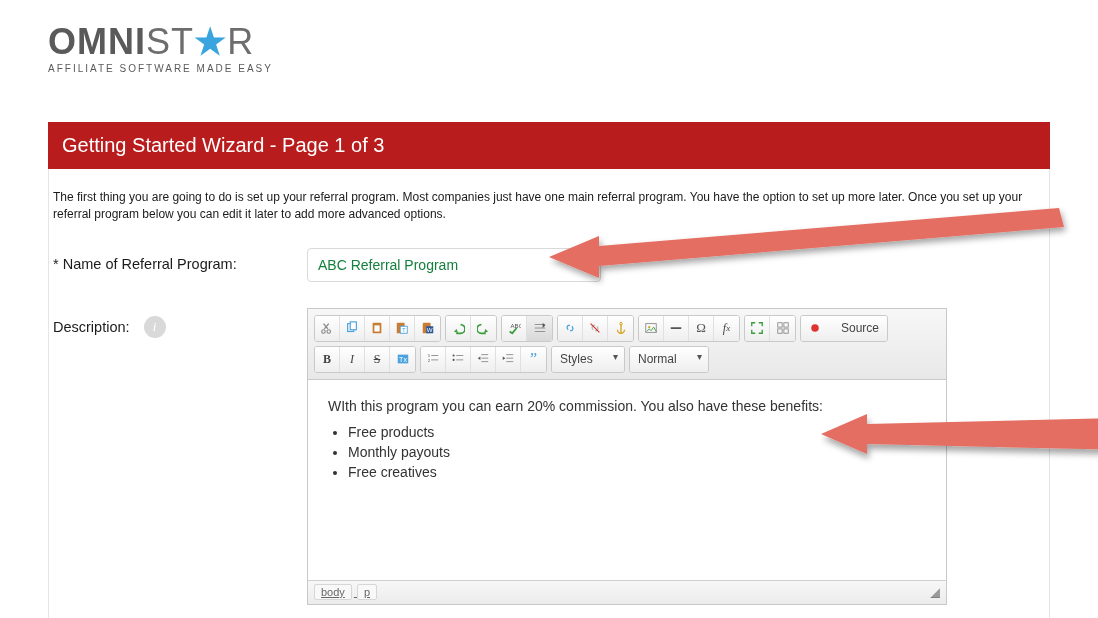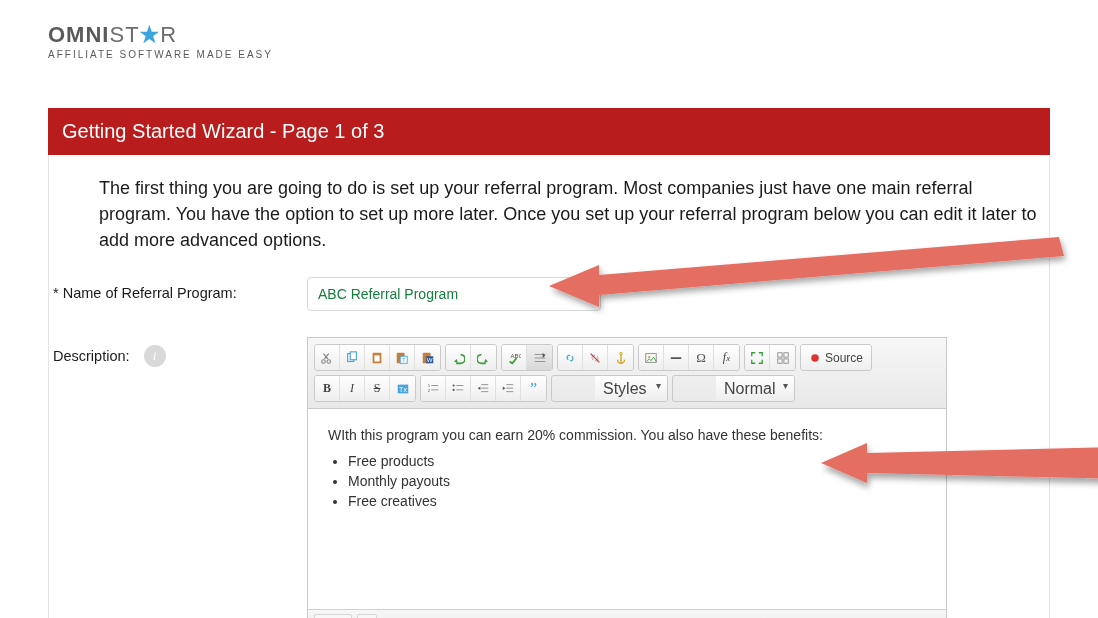--- a/index.html
+++ b/index.html
@@ -1,52 +1,52 @@
 <!DOCTYPE html>
 <html><head>
 <meta charset="utf-8">
 <style>
   * { box-sizing: border-box; }
   html, body { margin: 0; padding: 0; font-family: "Helvetica Neue", Helvetica, Arial, sans-serif; color: #333; background: #fff; }
   .page { width: 1098px; }
 
   
   .logo-wrap { padding: 24px 0 10px 48px; }
-  .logo-text { font-size: 22px; font-weight: 400; letter-spacing: 1px; color: #6d6d6d; display: inline-block; line-height: 1; }
+  .logo-text { font-size: 36px; font-weight: 400; letter-spacing: 1px; color: #6d6d6d; display: inline-block; line-height: 1; }
   .logo-text .bold { font-weight: 700; color: #5a5a5a; }
   .logo-text .star { color: #3aa4de; font-weight: 700; }
   .logo-tag  { font-size: 10px; letter-spacing: 2px; color: #5a5a5a; margin-top: 3px; }
 
   
   .titlebar { margin: 38px 48px 0 48px; background: #b91c1c; color: #fff; font-size: 20px; padding: 12px 14px; }
 
   
   .panel { margin: 0 48px; border: 1px solid #e5e5e5; border-top: none; padding: 20px 0 0 0; }
-  .intro { font-size: 18px; line-height: 1.45; color: #1b1b1b; padding: 0 4px 18px 4px; margin-left: 46px; }
+  .intro { font-size: 12px; line-height: 1.45; color: #1b1b1b; padding: 0 4px 18px 4px; }
 
   
   .row { display: flex; align-items: flex-start; padding: 6px 4px 20px 4px; position: relative; }
   .label-col { width: 254px; font-size: 14.5px; color: #1b1b1b; padding-top: 8px; display: flex; align-items: center; }
   .info-badge { width: 22px; height: 22px; border-radius: 50%; background: #d9d9d9; color: #fff; font-style: italic; font-family: serif; font-size: 13px; display: inline-flex; align-items: center; justify-content: center; margin-left: 14px; }
 
   .text-input { width: 294px; height: 34px; border: 1px solid #d9d9d9; border-radius: 4px; padding: 0 10px; font-size: 14px; color: #15803d; outline: none; }
 
   
   .editor-wrap { border: 1px solid #c9c9c9; width: 640px; }
   .toolbar { background: linear-gradient(#f7f7f7, #e8e8e8); padding: 6px; border-bottom: 1px solid #c9c9c9; }
   .tb-row { display: flex; flex-wrap: wrap; gap: 4px; margin-bottom: 4px; }
   .tb-row:last-child { margin-bottom: 0; }
   .tb-group { display: flex; border: 1px solid #c9c9c9; border-radius: 3px; background: #fff; overflow: hidden; }
   .tb-btn { width: 25px; height: 25px; display: flex; align-items: center; justify-content: center; background: linear-gradient(#ffffff, #eeeeee); border: none; border-right: 1px solid #e0e0e0; font-size: 12px; color: #444; cursor: pointer; padding: 0; }
   .tb-btn:last-child { border-right: none; }
   .tb-btn svg { pointer-events: none; }
-  .tb-select { height: 25px; border: none; background: linear-gradient(#ffffff, #eeeeee); font-size: 16px; padding: 0 18px 0 8px; color: #444; cursor: pointer; appearance: none; position: relative; margin-left: 43px; }
+  .tb-select { height: 25px; border: none; background: linear-gradient(#ffffff, #eeeeee); font-size: 12px; padding: 0 18px 0 8px; color: #444; cursor: pointer; appearance: none; position: relative; }
   .sel-wrap { position: relative; display: inline-flex; border: 1px solid #c9c9c9; border-radius: 3px; overflow: hidden; }
   .sel-wrap::after { content: "\25BE"; position: absolute; right: 6px; top: 4px; font-size: 10px; color: #555; pointer-events: none; }
-  .src-btn { display: inline-flex; align-items: center; gap: 4px; padding: 0 8px; width: auto; }
+  .src-btn { display: inline-flex; align-items: center; gap: 20px; padding: 0 8px; width: auto; }
 
   .editor-body { background: #fff; min-height: 200px; padding: 18px 20px 30px 20px; font-size: 14px; color: #333; }
   .editor-body p { margin: 0 0 10px 0; }
   .editor-body ul { margin: 4px 0 0 20px; padding: 0; }
   .editor-body li { list-style: disc; margin: 4px 0; font-size: 14px; }
 
   .editor-status { background: linear-gradient(#f7f7f7, #ececec); border-top: 1px solid #d0d0d0; height: 24px; display: flex; align-items: center; justify-content: space-between; padding: 0 6px; font-size: 11px; color: #666; text-decoration: underline; }
   .path-seg { background: #f8f8f8; border: 1px solid #d6d6d6; padding: 1px 6px; margin-right: 2px; border-radius: 2px; cursor: pointer; }
   .resize-grip { color: #999; font-size: 12px; }
 

